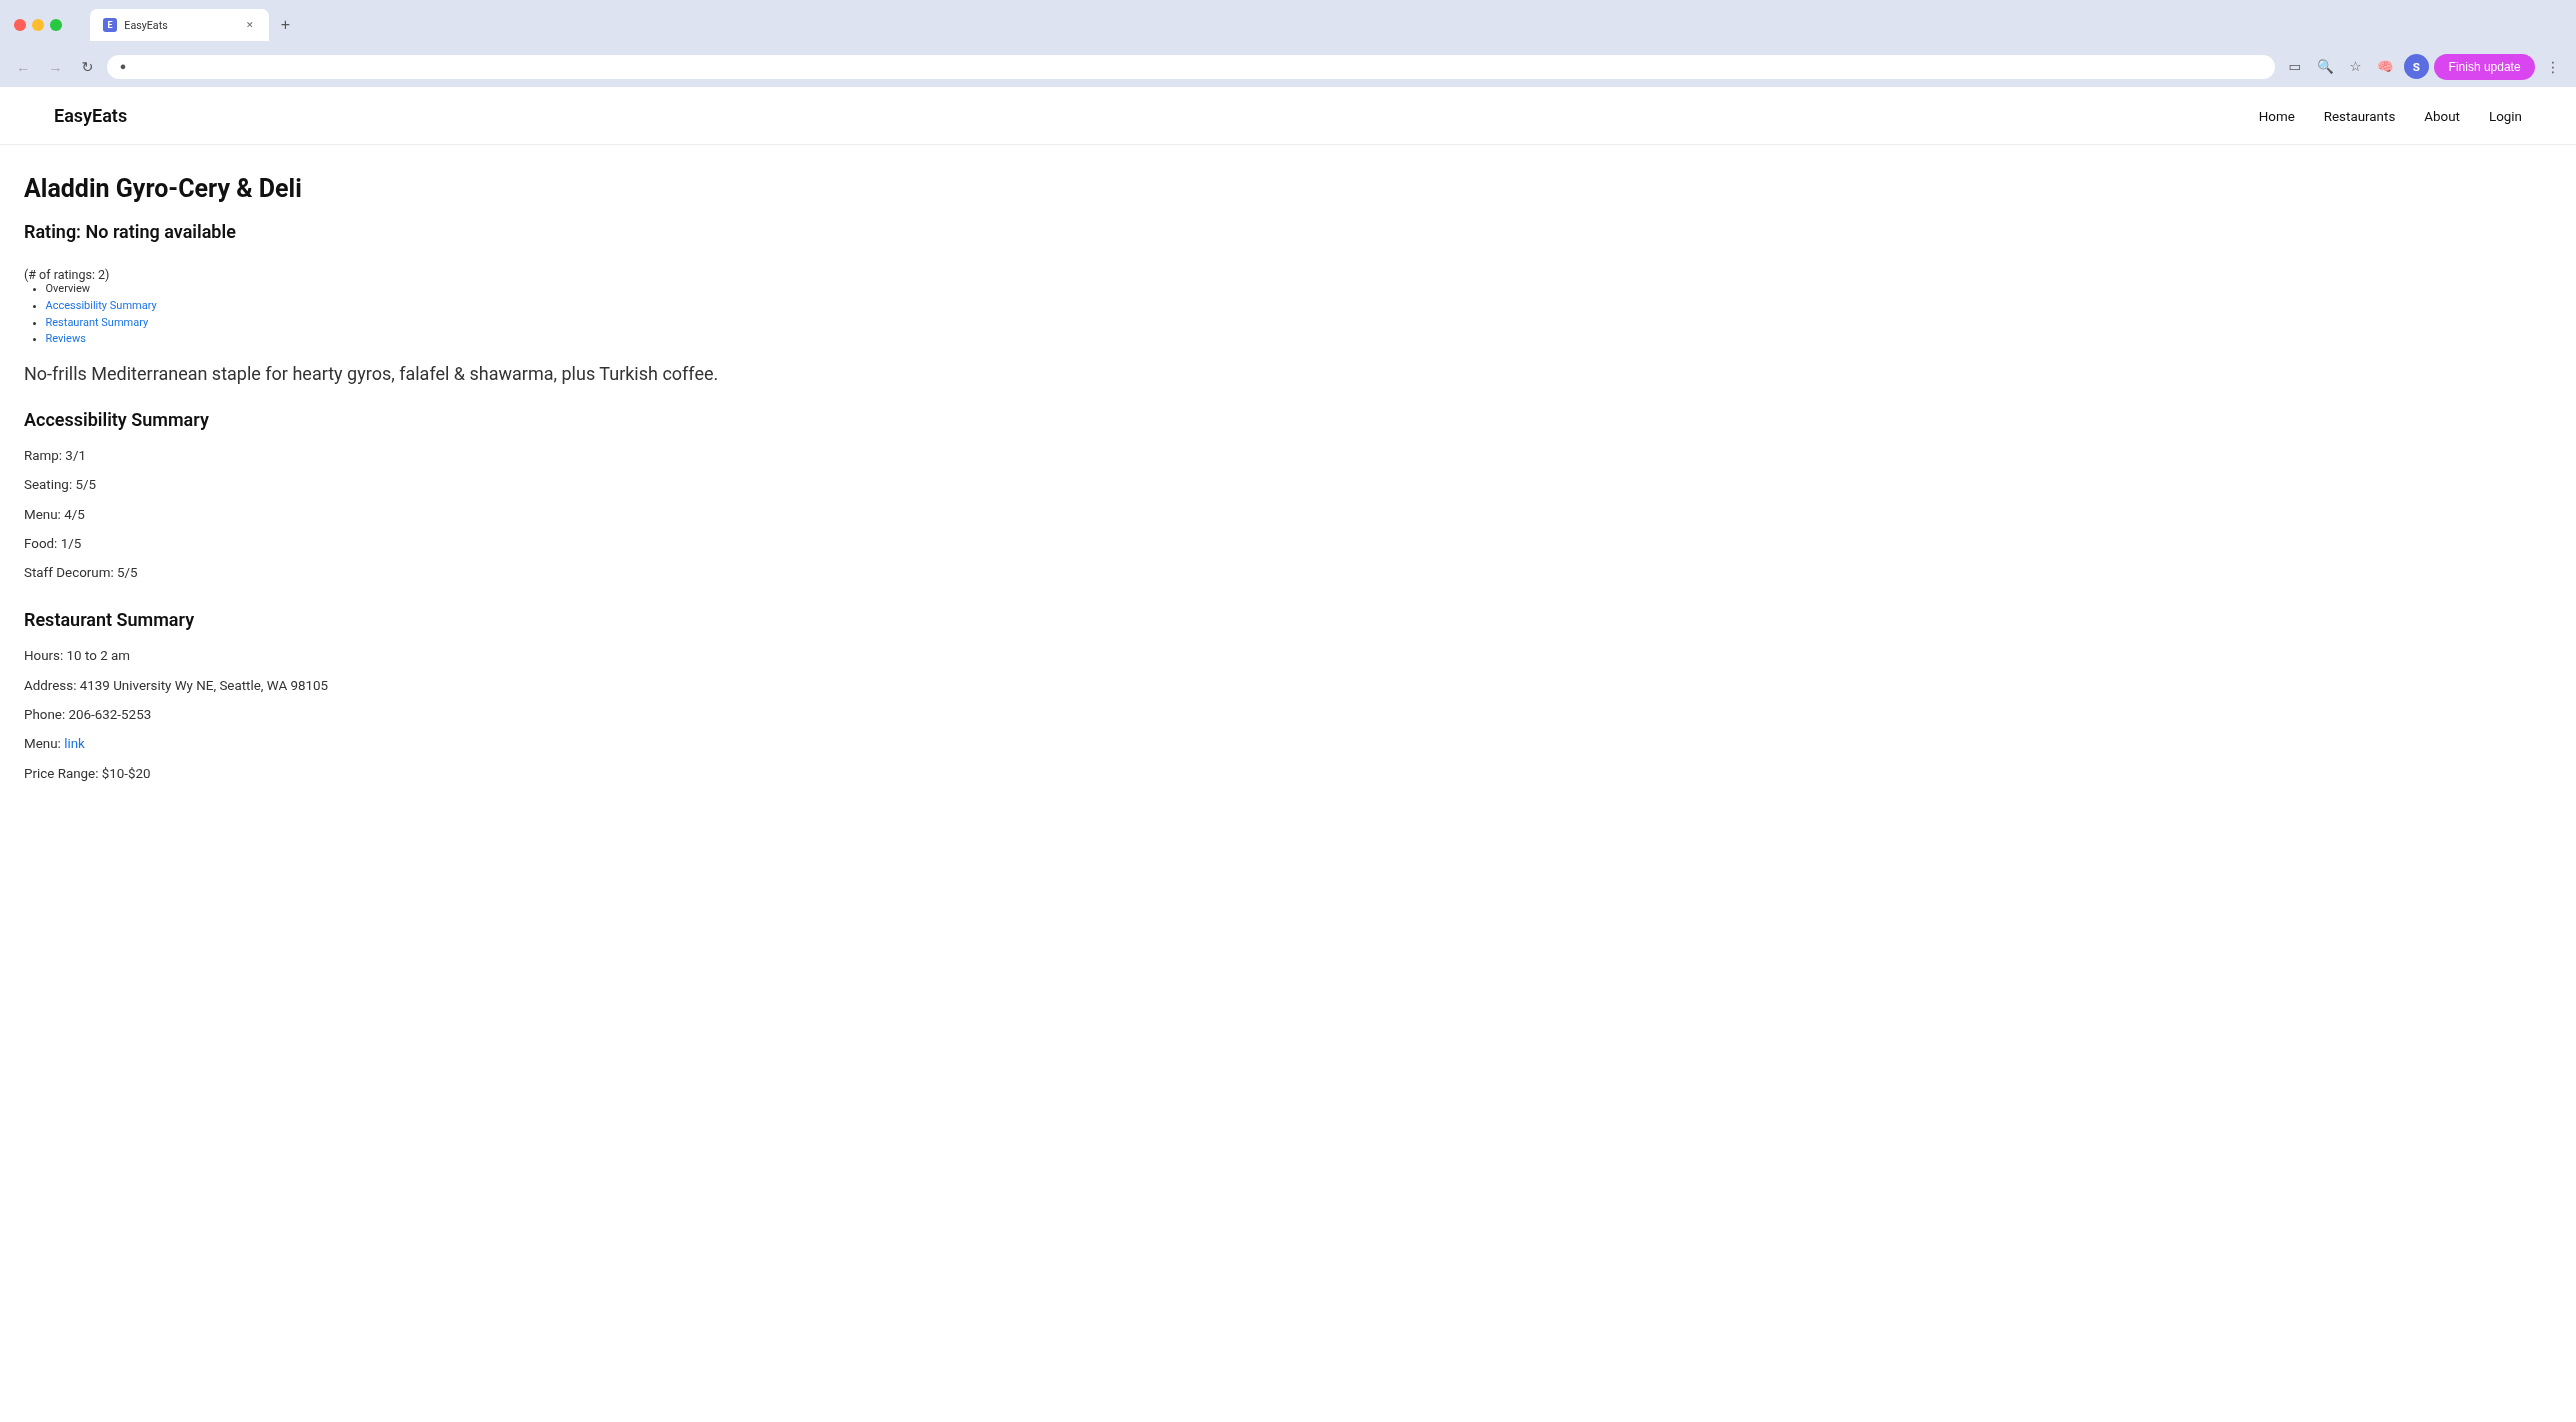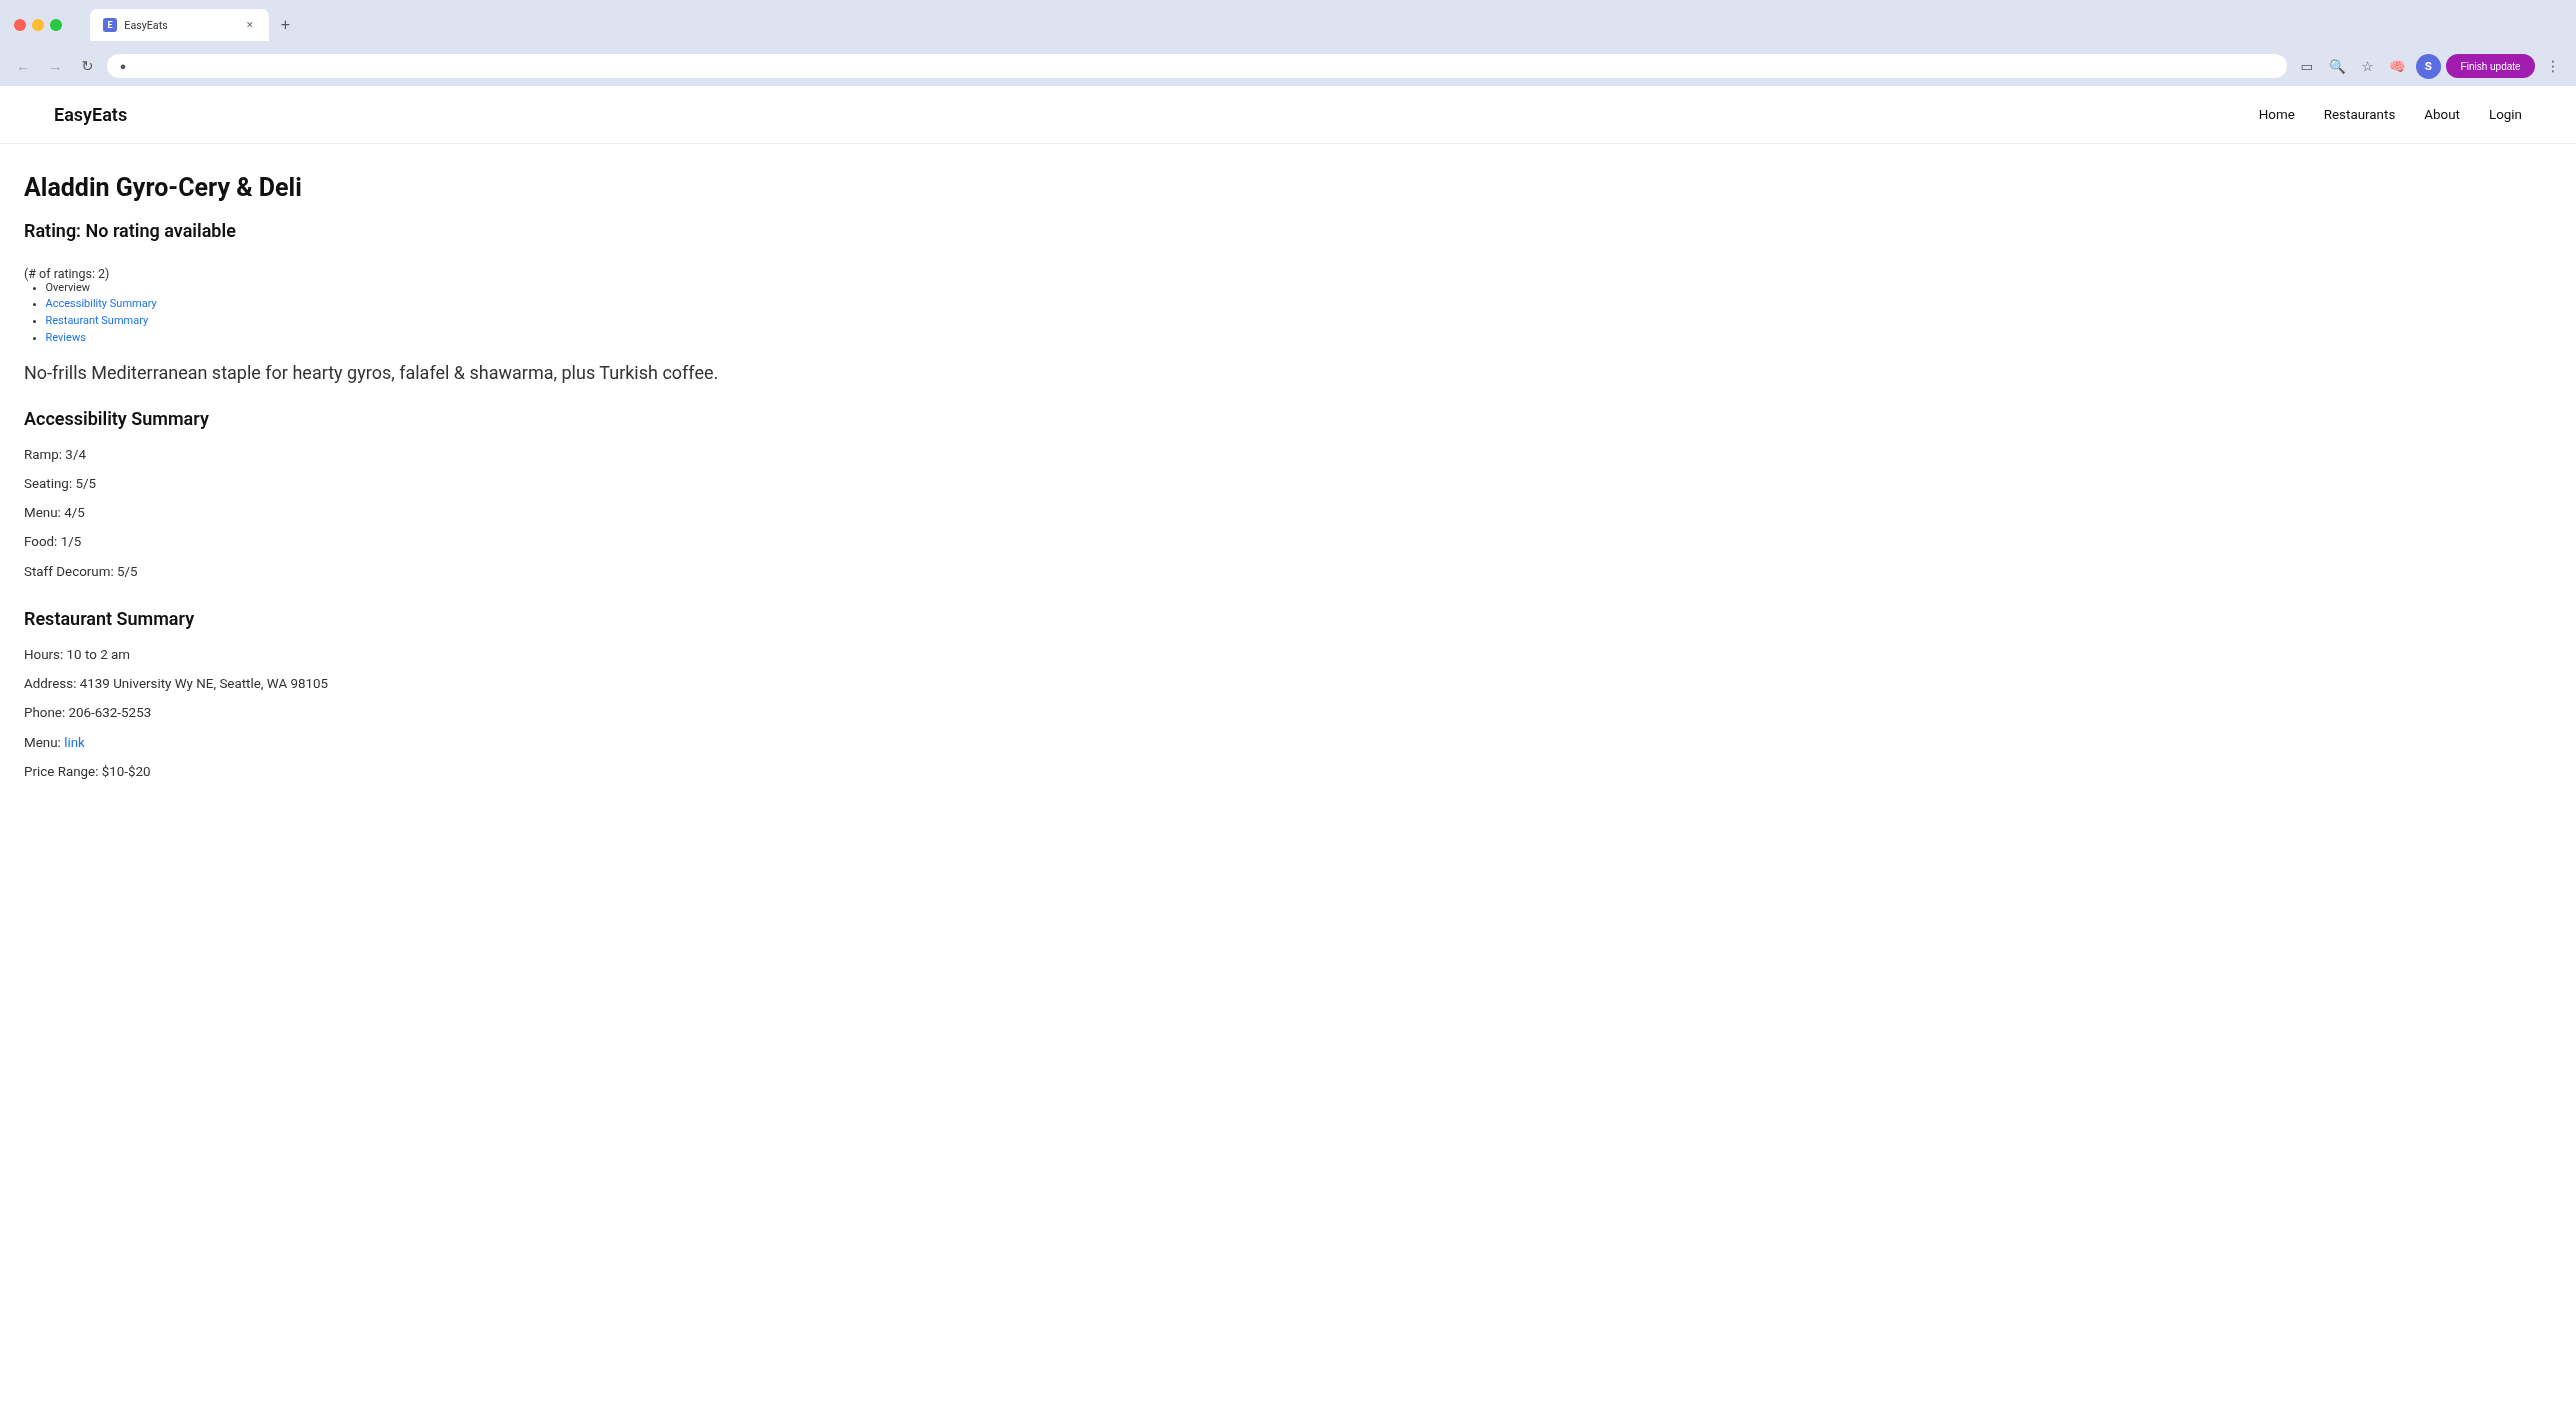--- a/index.html
+++ b/index.html
@@ -186,26 +186,26 @@
       background: #5b6ee1;
       color: white;
       font-size: 11.6px;
       font-weight: bold;
       display: flex;
       align-items: center;
       justify-content: center;
     }
 
     .finish-update-btn {
-      background: #a21caf;
+      background: #d946ef;
       color: white;
       border: none;
       border-radius: 14.3px;
       padding: 6.3px 14.3px;
-      font-size: 10px;
+      font-size: 12px;
       font-weight: 500;
       cursor: pointer;
       white-space: nowrap;
     }
 
     .menu-btn {
       width: 25px;
       height: 25px;
       background: transparent;
       border: none;
@@ -412,21 +412,21 @@
       <li>
         <a href="#reviews">Reviews</a>
       </li>
     </ul>
 
     <p class="restaurant-description">No-frills Mediterranean staple for hearty gyros, falafel &amp; shawarma, plus Turkish coffee.</p>
 
     <section id="accessibility">
       <h2 class="section-heading">Accessibility Summary</h2>
       <div class="accessibility-items">
-        <p class="accessibility-item">Ramp: 3/4</p>
+        <p class="accessibility-item">Ramp: 3/1</p>
         <p class="accessibility-item">Seating: 5/5</p>
         <p class="accessibility-item">Menu: 4/5</p>
         <p class="accessibility-item">Food: 1/5</p>
         <p class="accessibility-item">Staff Decorum: 5/5</p>
       </div>
     </section>
 
     <section id="restaurant-summary" class="restaurant-summary-section">
       <h2 class="section-heading">Restaurant Summary</h2>
       <p class="summary-item">Hours: 10 to 2 am</p>

